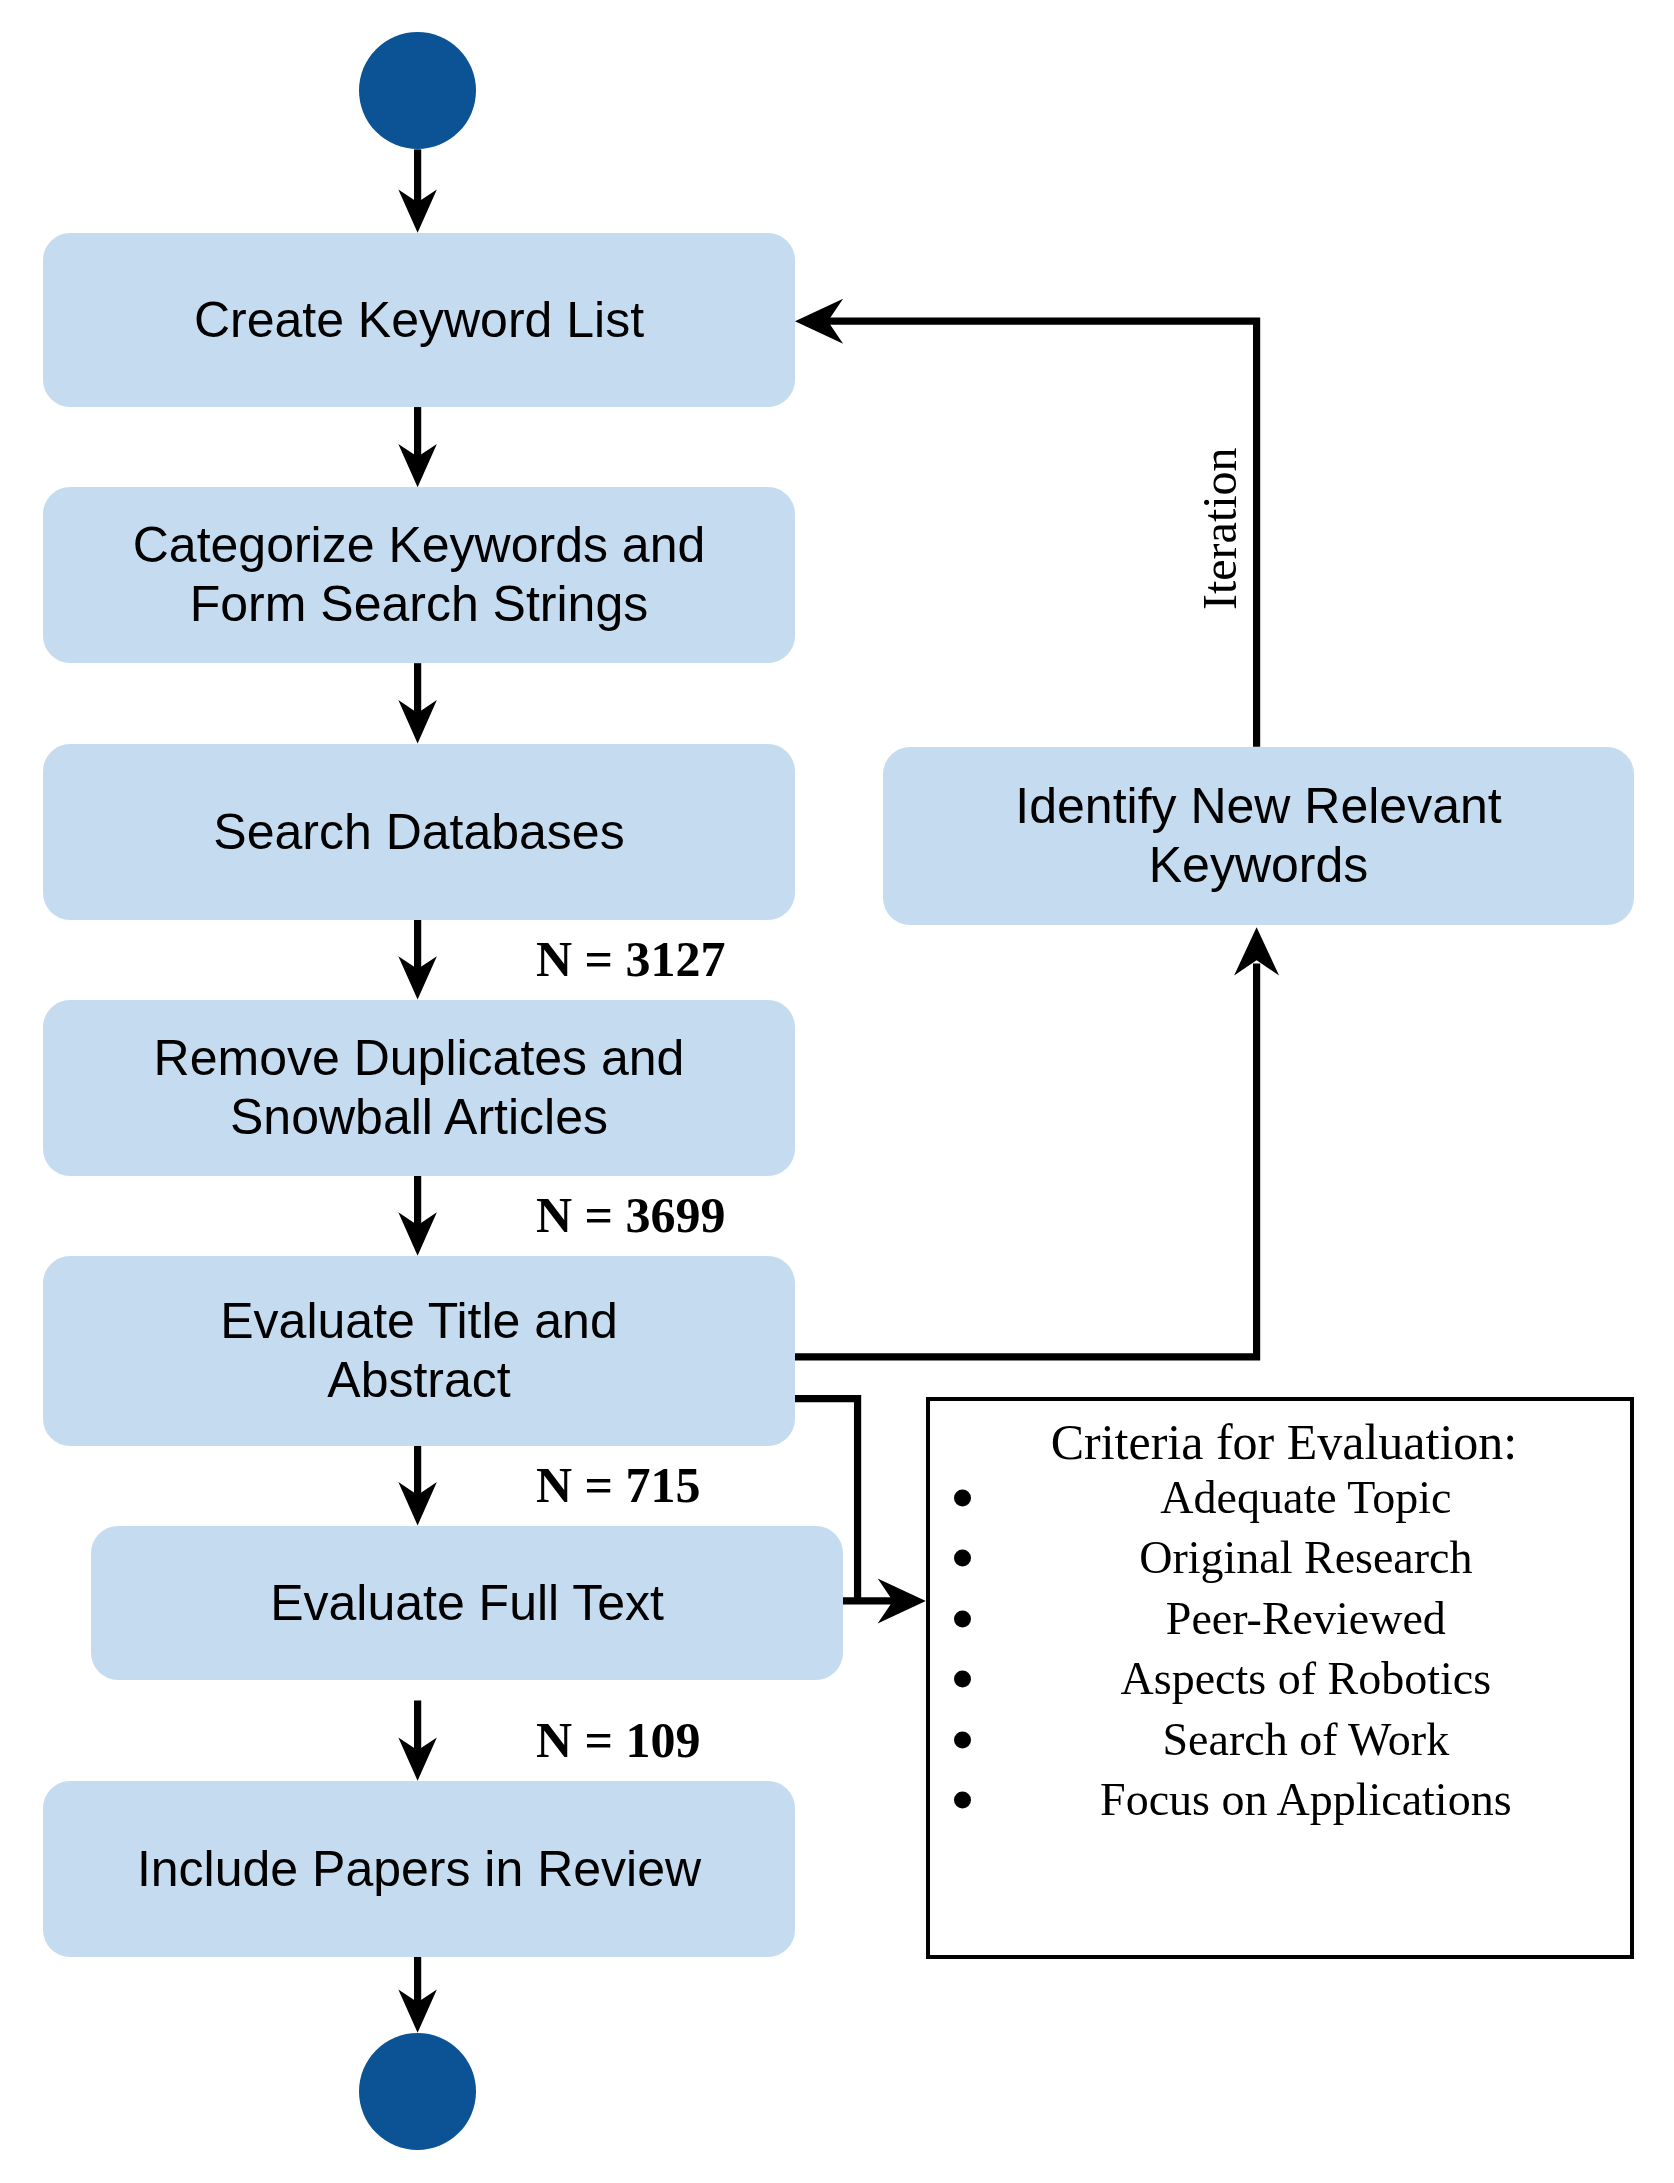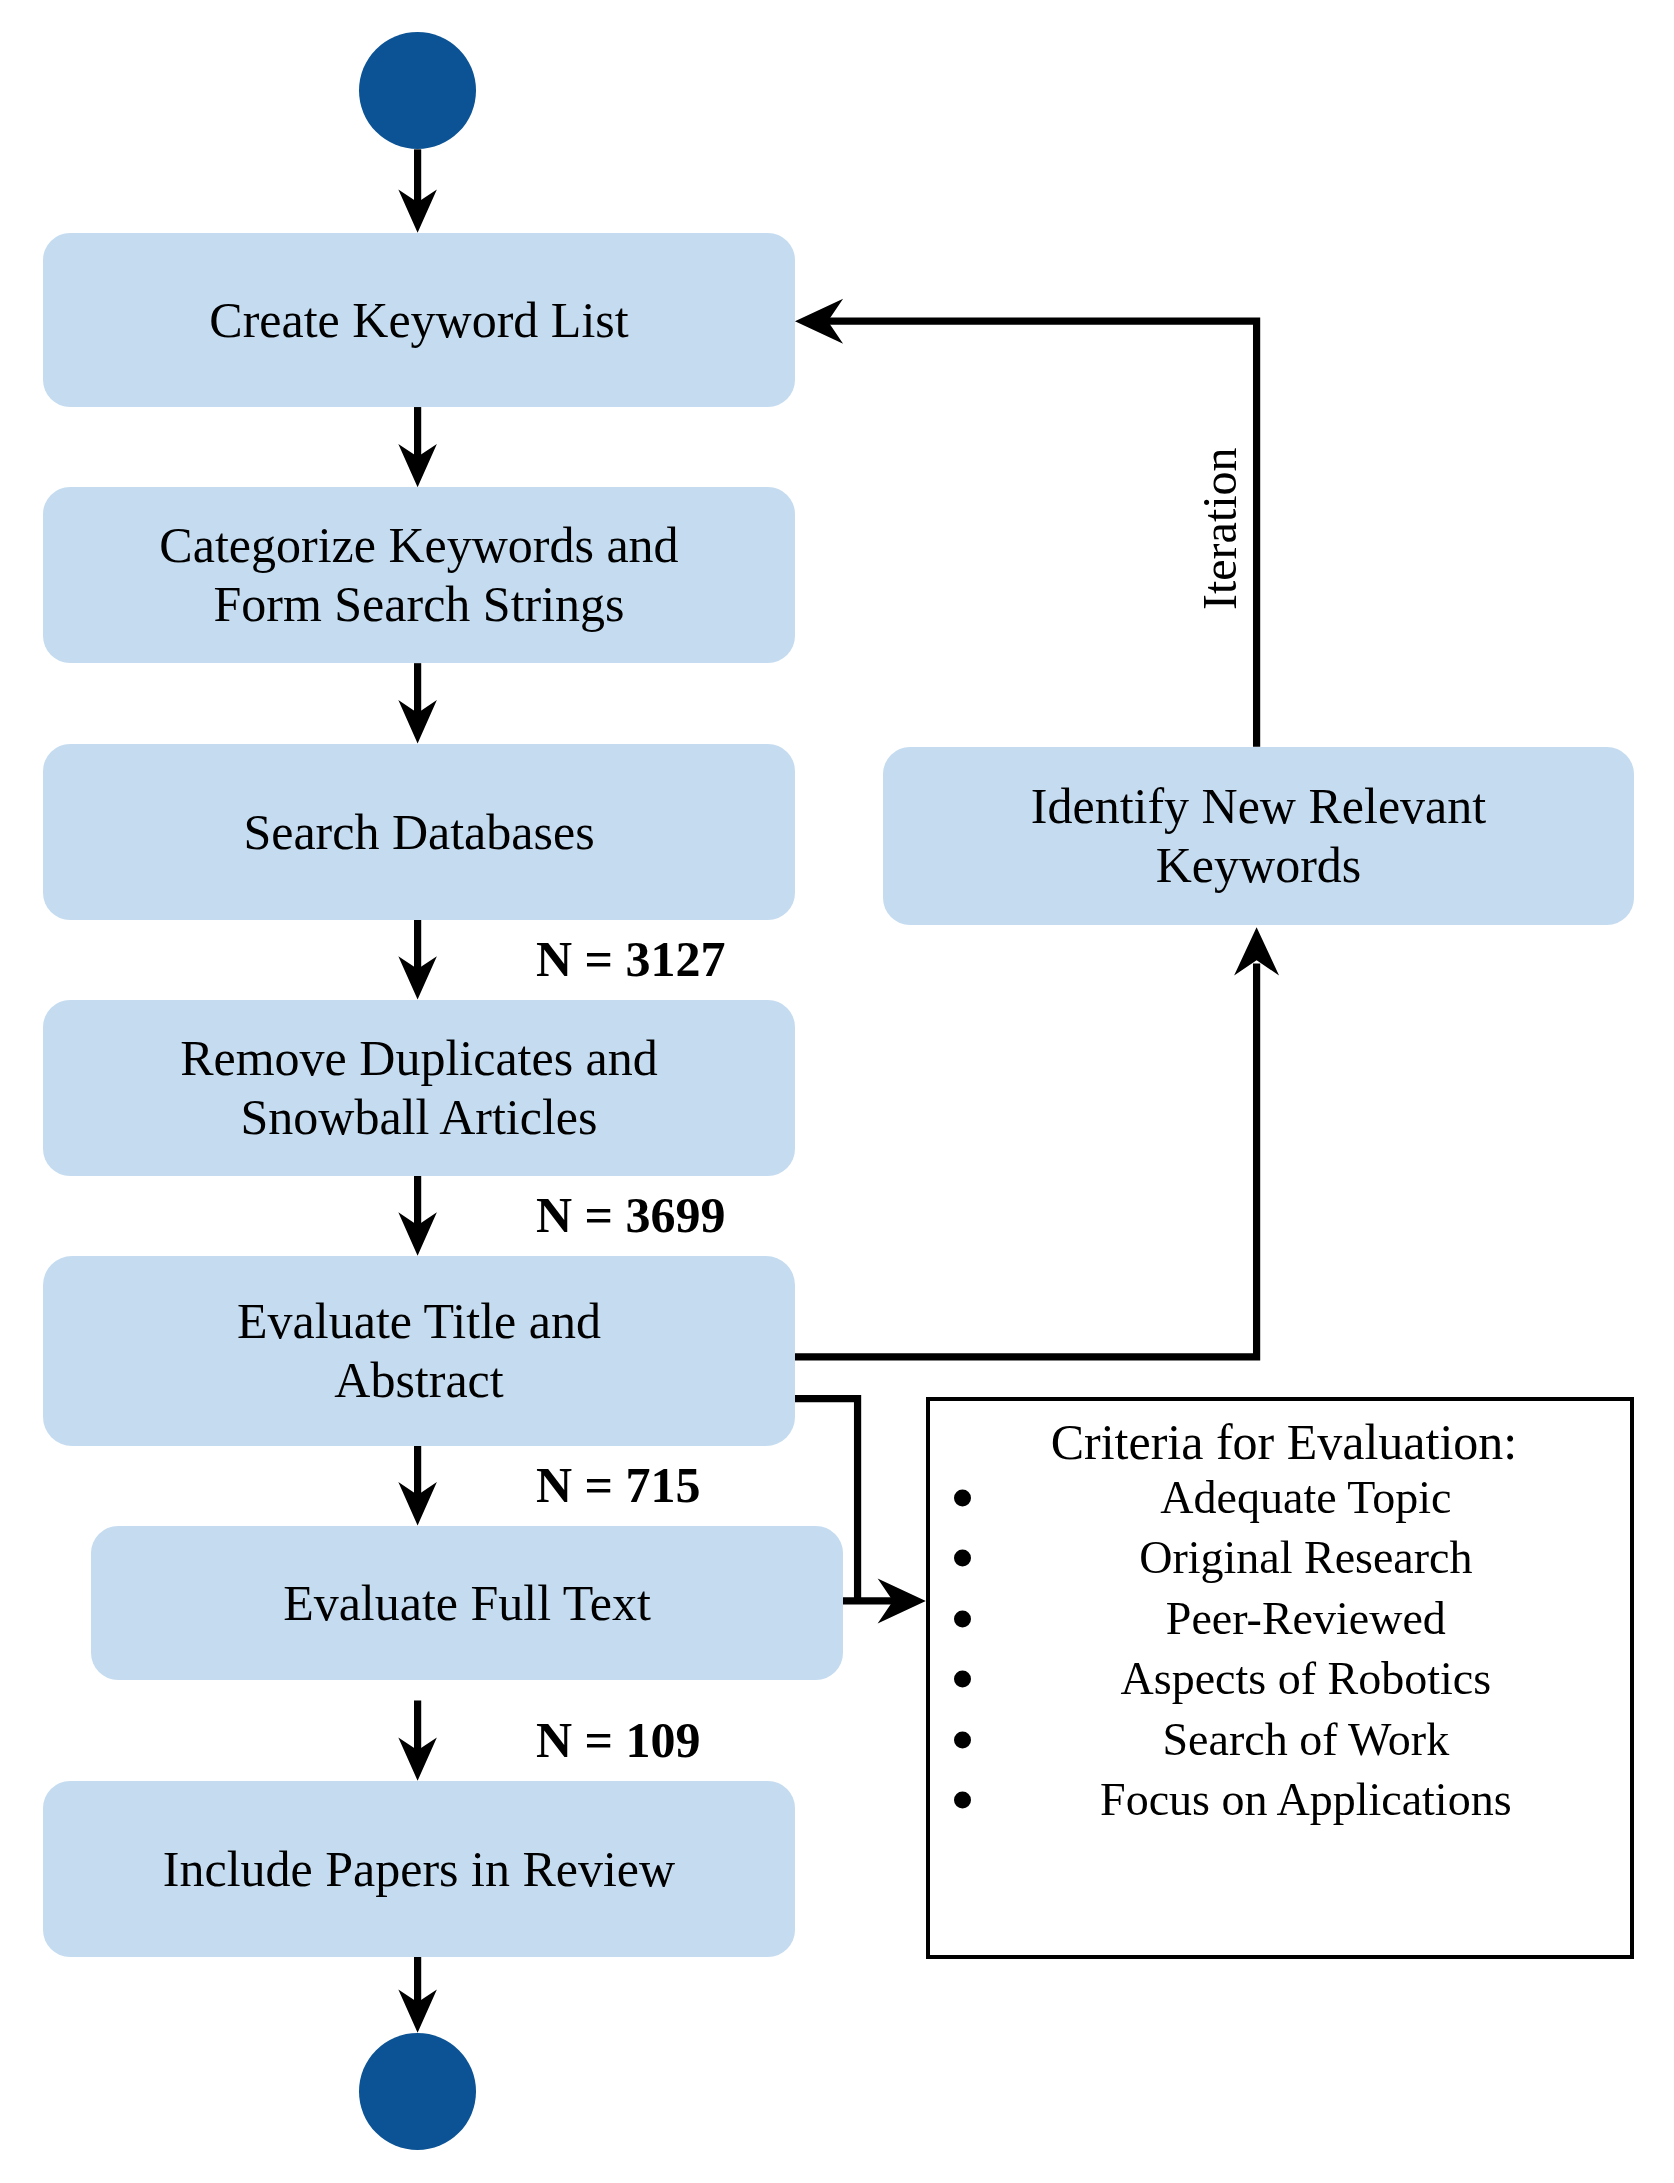--- a/index.html
+++ b/index.html
@@ -29,21 +29,21 @@
   }
   .node {
     position: absolute;
     background: #c5dcf0;
     border-radius: 27px;
     display: flex;
     align-items: center;
     justify-content: center;
     text-align: center;
     color: #000000;
-    font-family: Liberation Serif, serif;
+    font-family: Liberation Sans, sans-serif;
     font-size: 50px;
     line-height: 1.18;
     box-sizing: border-box;
     padding: 3.2px 11.2px;
   }
   .terminal {
     position: absolute;
     background: #0b5394;
     border-radius: 50%;
   }
@@ -195,21 +195,21 @@
   <div class="node" style="left:43px; top:487px; width:752px; height:176px; white-space:pre-line;">
     <span style="white-space:pre-line;">Categorize Keywords and
 Form Search Strings</span>
   </div>
 
   <div class="node" style="left:43px; top:1000px; width:752px; height:176px; white-space:pre-line;">
     <span style="white-space:pre-line;">Remove Duplicates and
 Snowball Articles</span>
   </div>
 
-  <div class="node" style="left:43px; top:1256px; width:752px; height:190px; white-space:pre-line;border-radius:29px;">
+  <div class="node" style="left:43px; top:1256px; width:752px; height:190px; white-space:pre-line;">
     <span style="white-space:pre-line;">Evaluate Title and
 Abstract</span>
   </div>
 
   <div class="node" style="left:43px; top:1526px; width:752px; height:154px;margin-left:48px;">
     <span>Evaluate Full Text</span>
   </div>
 
   <div class="node" style="left:43px; top:1781px; width:752px; height:176px;">
     <span>Include Papers in Review</span>

